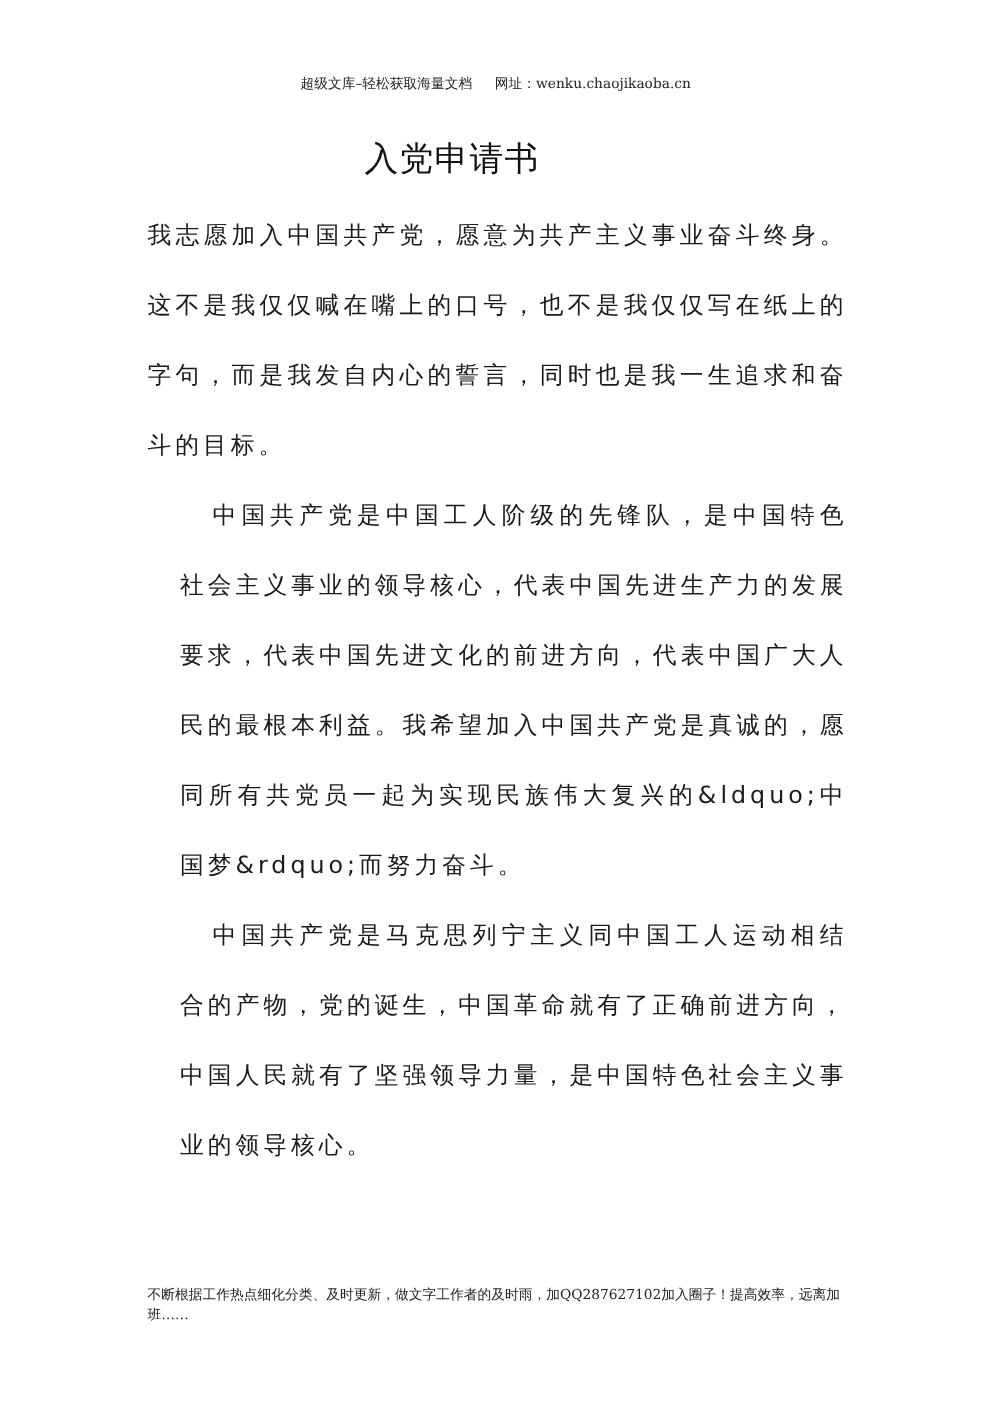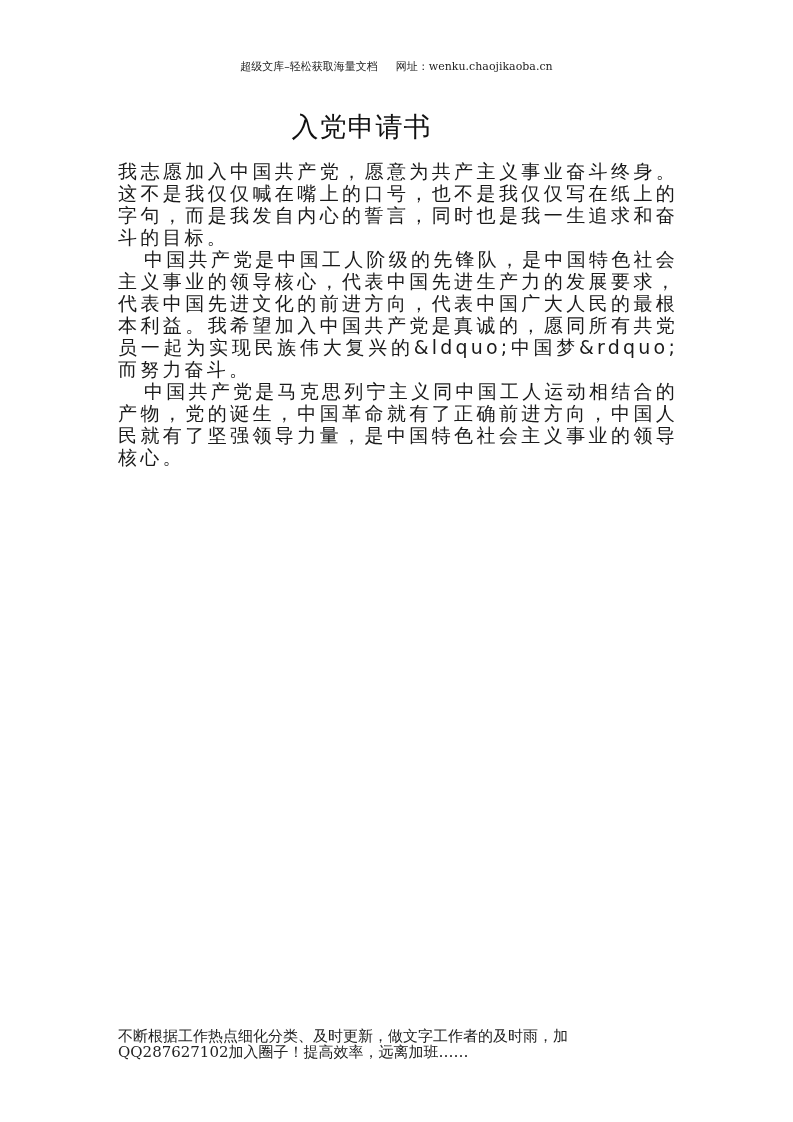--- a/index.html
+++ b/index.html
@@ -37,37 +37,37 @@
       color: #111111;
       letter-spacing: 1px;
     }
     .body-text {
       position: absolute;
       top: 160px;
       left: 118px;
       width: 560px;
       font-family: "DejaVu Sans", "Liberation Sans", sans-serif;
       font-size: 19px;
-      line-height: 22px;
+      line-height: 56px;
       color: #1a1a1a;
       letter-spacing: 3.2px;
       text-align: justify;
     }
     .body-text p {
       margin: 0;
       padding: 0;
     }
-    .body-text p.indent { text-indent: 26px; }
+    .body-text p.indent { text-indent: 26px; margin-left: 26px; }
     .footer {
       position: absolute;
       top: 1028px;
       left: 118px;
       width: 560px;
       font-family: "DejaVu Serif", "Liberation Serif", serif;
-      font-size: 15px;
+      font-size: 11px;
       line-height: 16px;
       color: #222222;
     }
   </style>
 </head>
 <body>
 
 <div class="header">
   <span>超级文库–轻松获取海量文档</span><span class="gap"></span><span>网址：</span><span>wenku.chaojikaoba.cn</span>
 </div>

